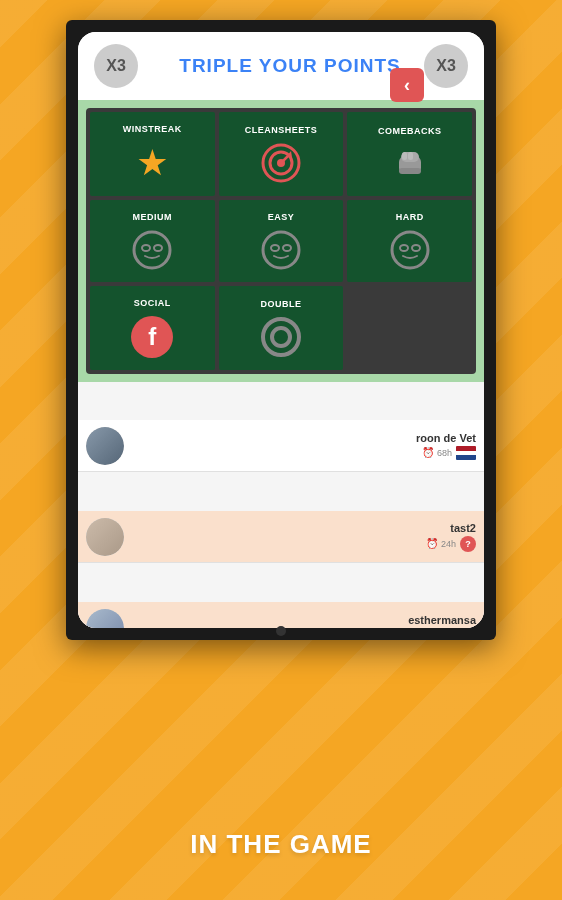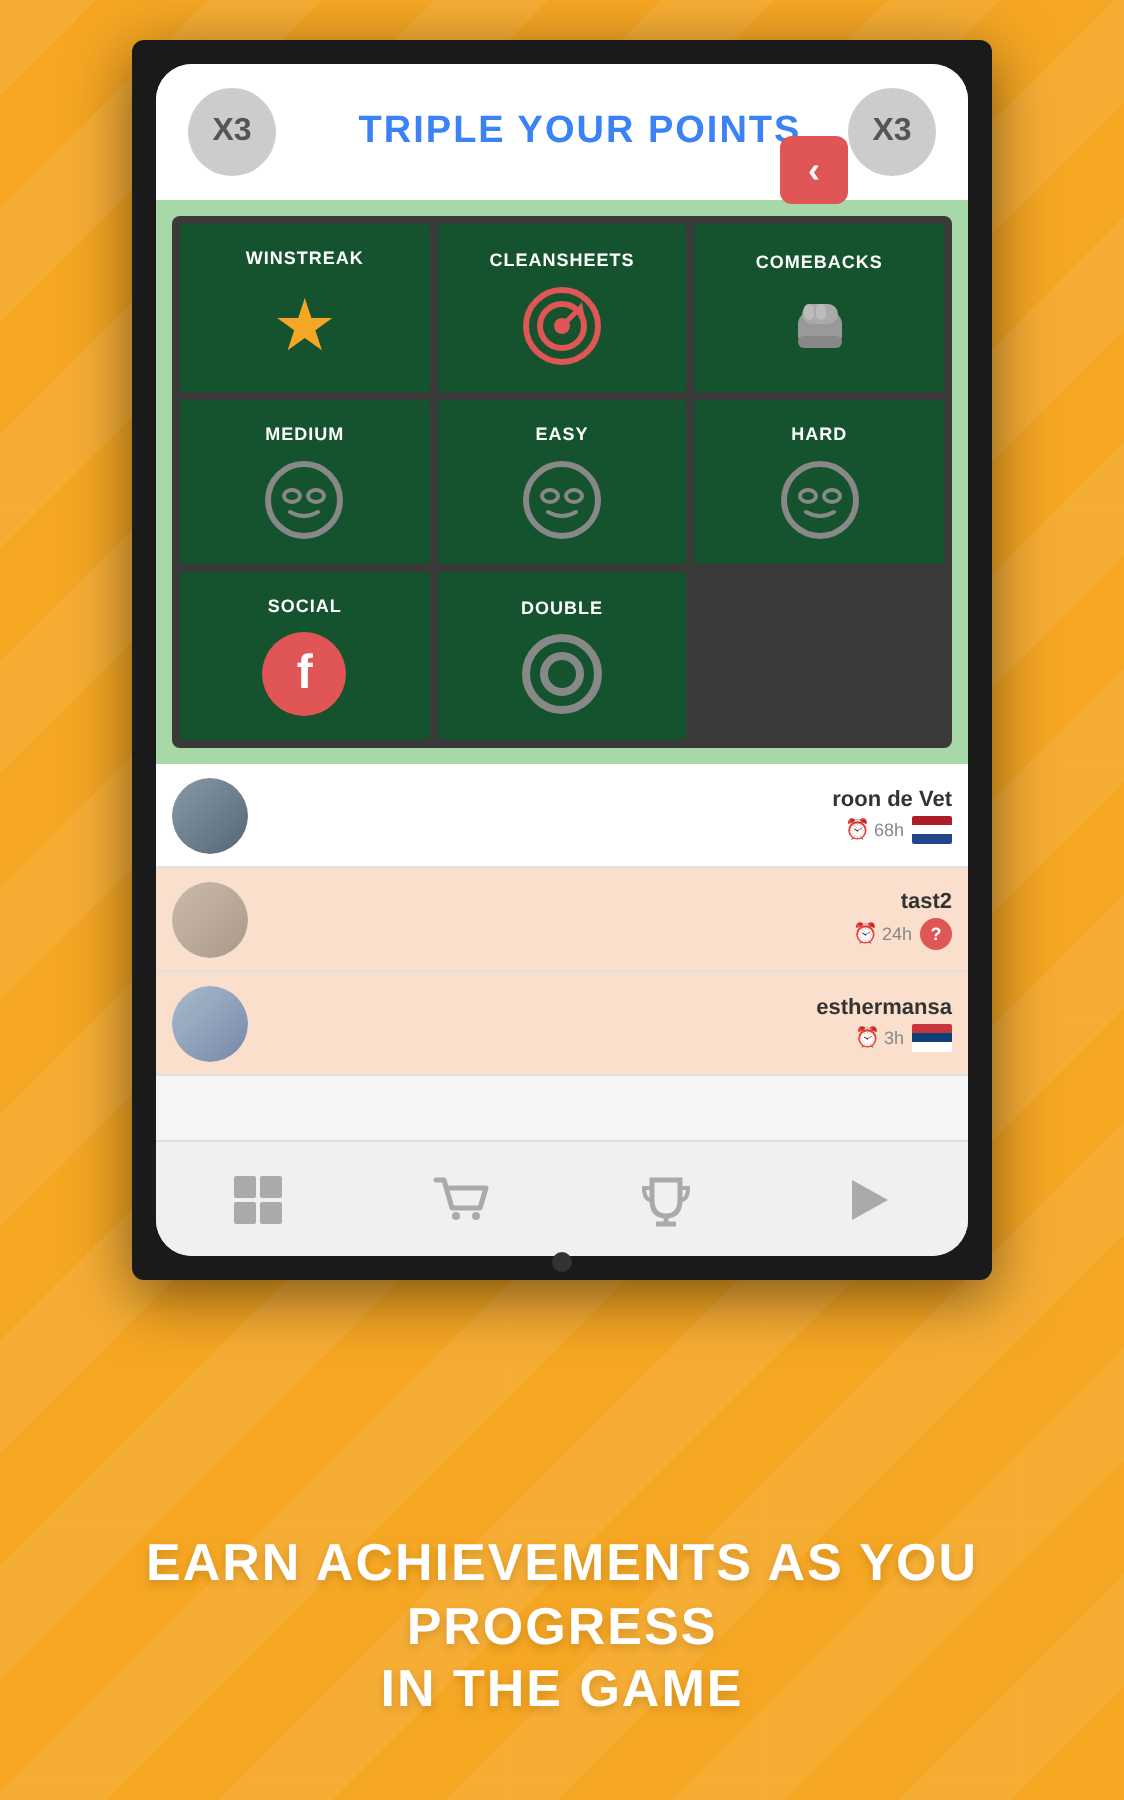--- a/index.html
+++ b/index.html
@@ -221,22 +221,22 @@
 
     .list-item {
       display: flex;
       align-items: center;
       border-bottom: 1px solid #e0e0e0;
       padding: 6px 8px;
       height: 52px;
       position: relative;
     }
 
-    .list-item.peach { background: #FAE0CC; }
-    .list-item.white { background: #fff; }
+    .list-item.peach { background: #FAE0CC; margin-top: 39px; }
+    .list-item.white { background: #fff; margin-top: 38px; }
 
     .list-avatar {
       width: 38px;
       height: 38px;
       border-radius: 50%;
       background: #ccc;
       overflow: hidden;
       flex-shrink: 0;
       display: flex;
       align-items: center;
@@ -573,15 +573,14 @@
           </svg>
         </div>
       </div>
 
     </div>
   </div>
   <div class="tablet-home"></div>
 </div>
 
 <div class="bottom-text">
-  <div class="bottom-headline">EARN ACHIEVEMENTS AS YOU PROGRESS</div>
   <div class="bottom-headline">IN THE GAME</div>
 </div>
 
 </body></html>

